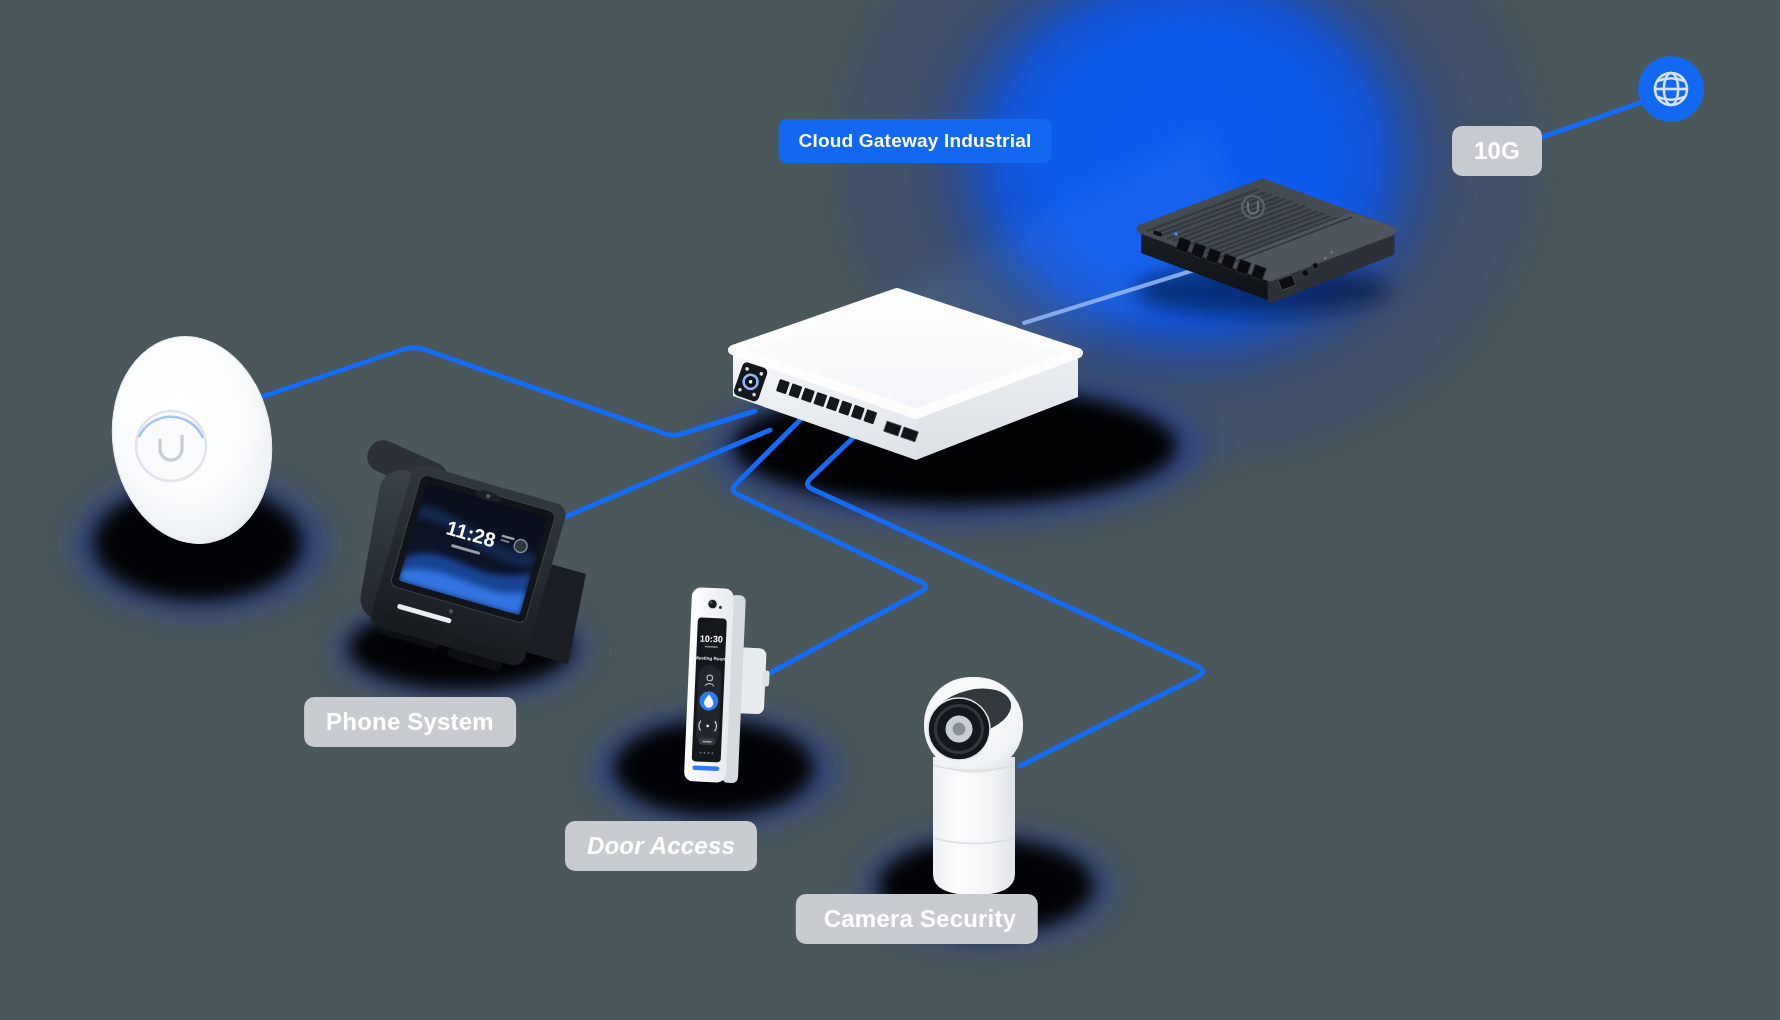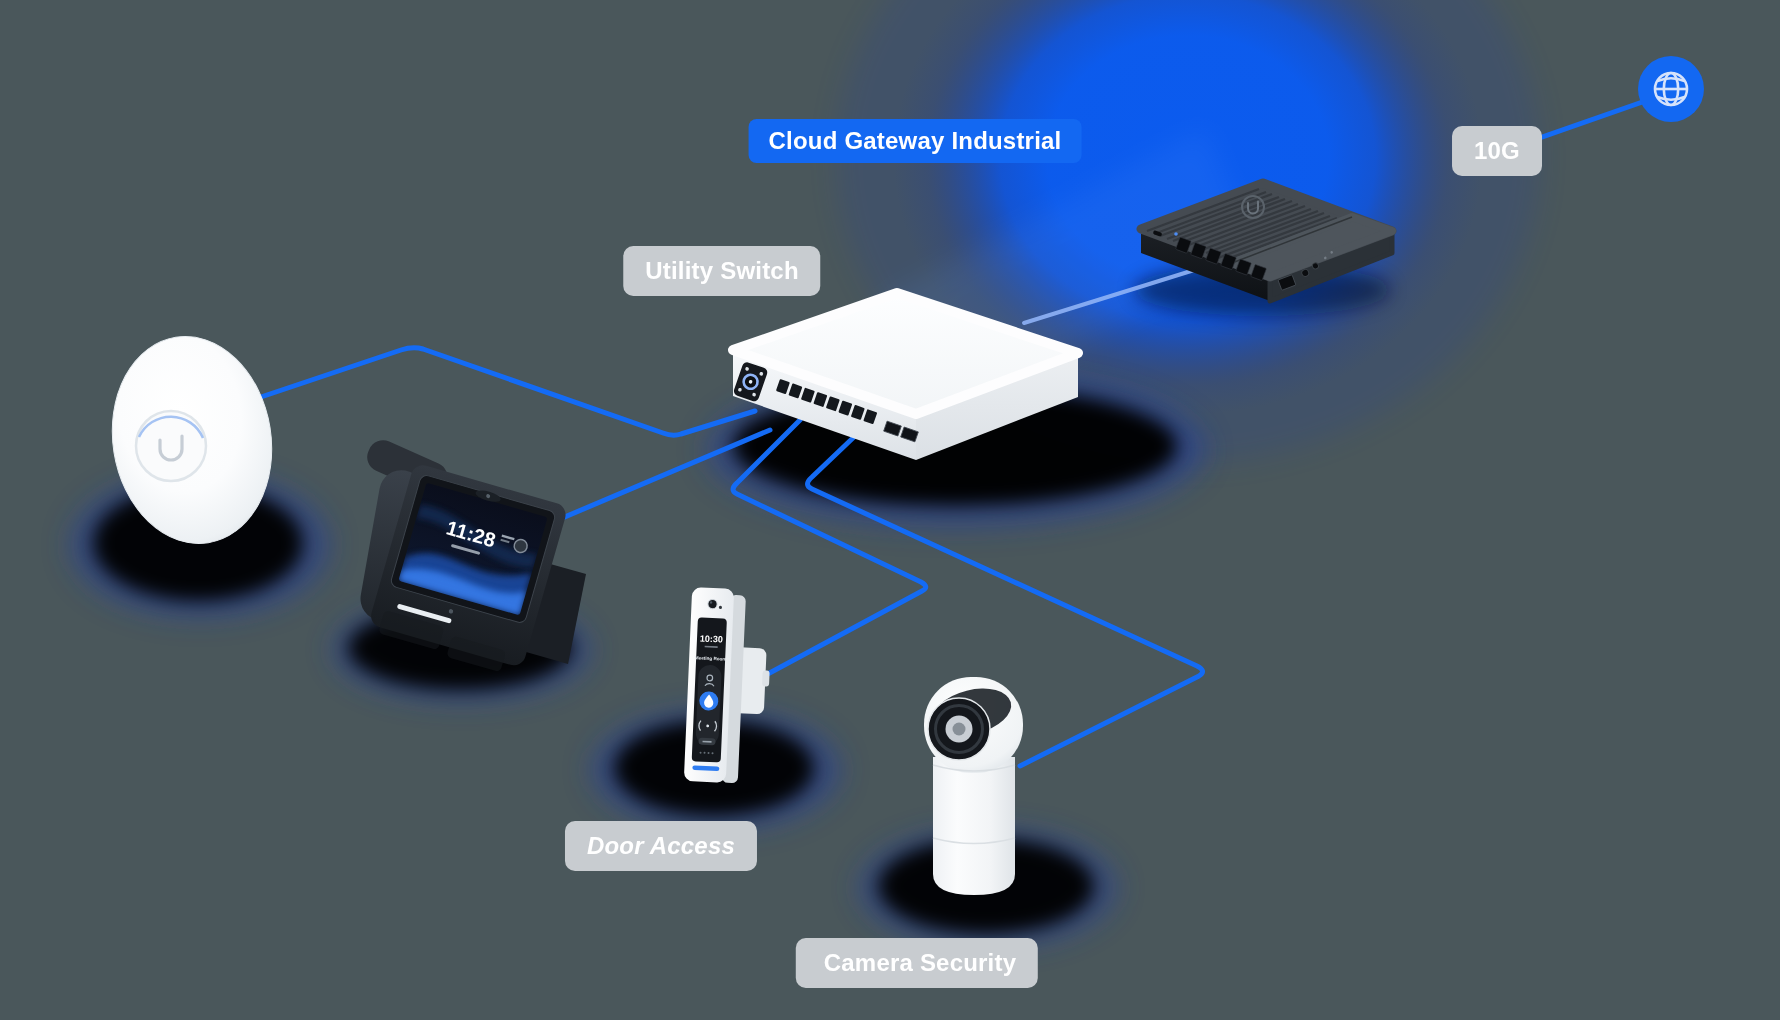--- a/index.html
+++ b/index.html
@@ -3,21 +3,21 @@
 <meta charset="utf-8">
 <style>
   html,body{margin:0;padding:0;background:#4A575B;}
   .stage{position:relative;width:1780px;height:1020px;background:#4A575B;overflow:hidden;
          font-family:"Liberation Sans",sans-serif;}
   .stage svg{position:absolute;left:0;top:0;}
   svg text{font-family:"Liberation Sans",sans-serif;}
   .chip{position:absolute;transform:translateX(-50%);height:50px;line-height:50px;
         padding:0 22px;background:#C8CCD0;border-radius:10px;color:#FFFFFF;
         font-weight:700;font-size:24px;white-space:nowrap;letter-spacing:.2px;}
-  .chip--blue{background:#1368F2;height:44px;line-height:44px;font-size:24px;
+  .chip--blue{background:#1368F2;height:44px;line-height:44px;font-size:19px;
         border-radius:8px;padding:0 20px;}
 </style>
 </head>
 <body>
 
 <div class="stage">
 
 <svg width="1780" height="1020" viewBox="0 0 1780 1020">
   <defs>
     <radialGradient id="glowG" cx="50%" cy="50%" r="50%">
@@ -286,23 +286,23 @@
       <ellipse cx="1671" cy="89" rx="7.2" ry="16"></ellipse>
       <path d="M1655,89 H1687"></path>
       <path d="M1657.5,81 Q1671,75.5 1684.5,81"></path>
       <path d="M1657.5,97 Q1671,102.5 1684.5,97"></path>
     </g>
   </g>
 </svg>
 
 <div class="chip chip--blue" style="left:915px;top:119px;">Cloud Gateway Industrial</div>
 
-<div class="chip" style="left:722px;top:246px;">Utility Switch</div>
-
-
+
+
+<div class="chip" style="left:410px;top:697px;">Phone System</div>
 
 <div class="chip" style="left:661px;top:821px;font-style:italic;">Door Access</div>
 
-<div class="chip" style="left:917px;top:938px;padding-left:28px;">Camera Security</div>
+<div class="chip" style="left:917px;top:894px;padding-left:28px;">Camera Security</div>
 
 <div class="chip" style="left:1497px;top:126px;text-align:right;">10G</div>
 
 </div>
 
 </body></html>

